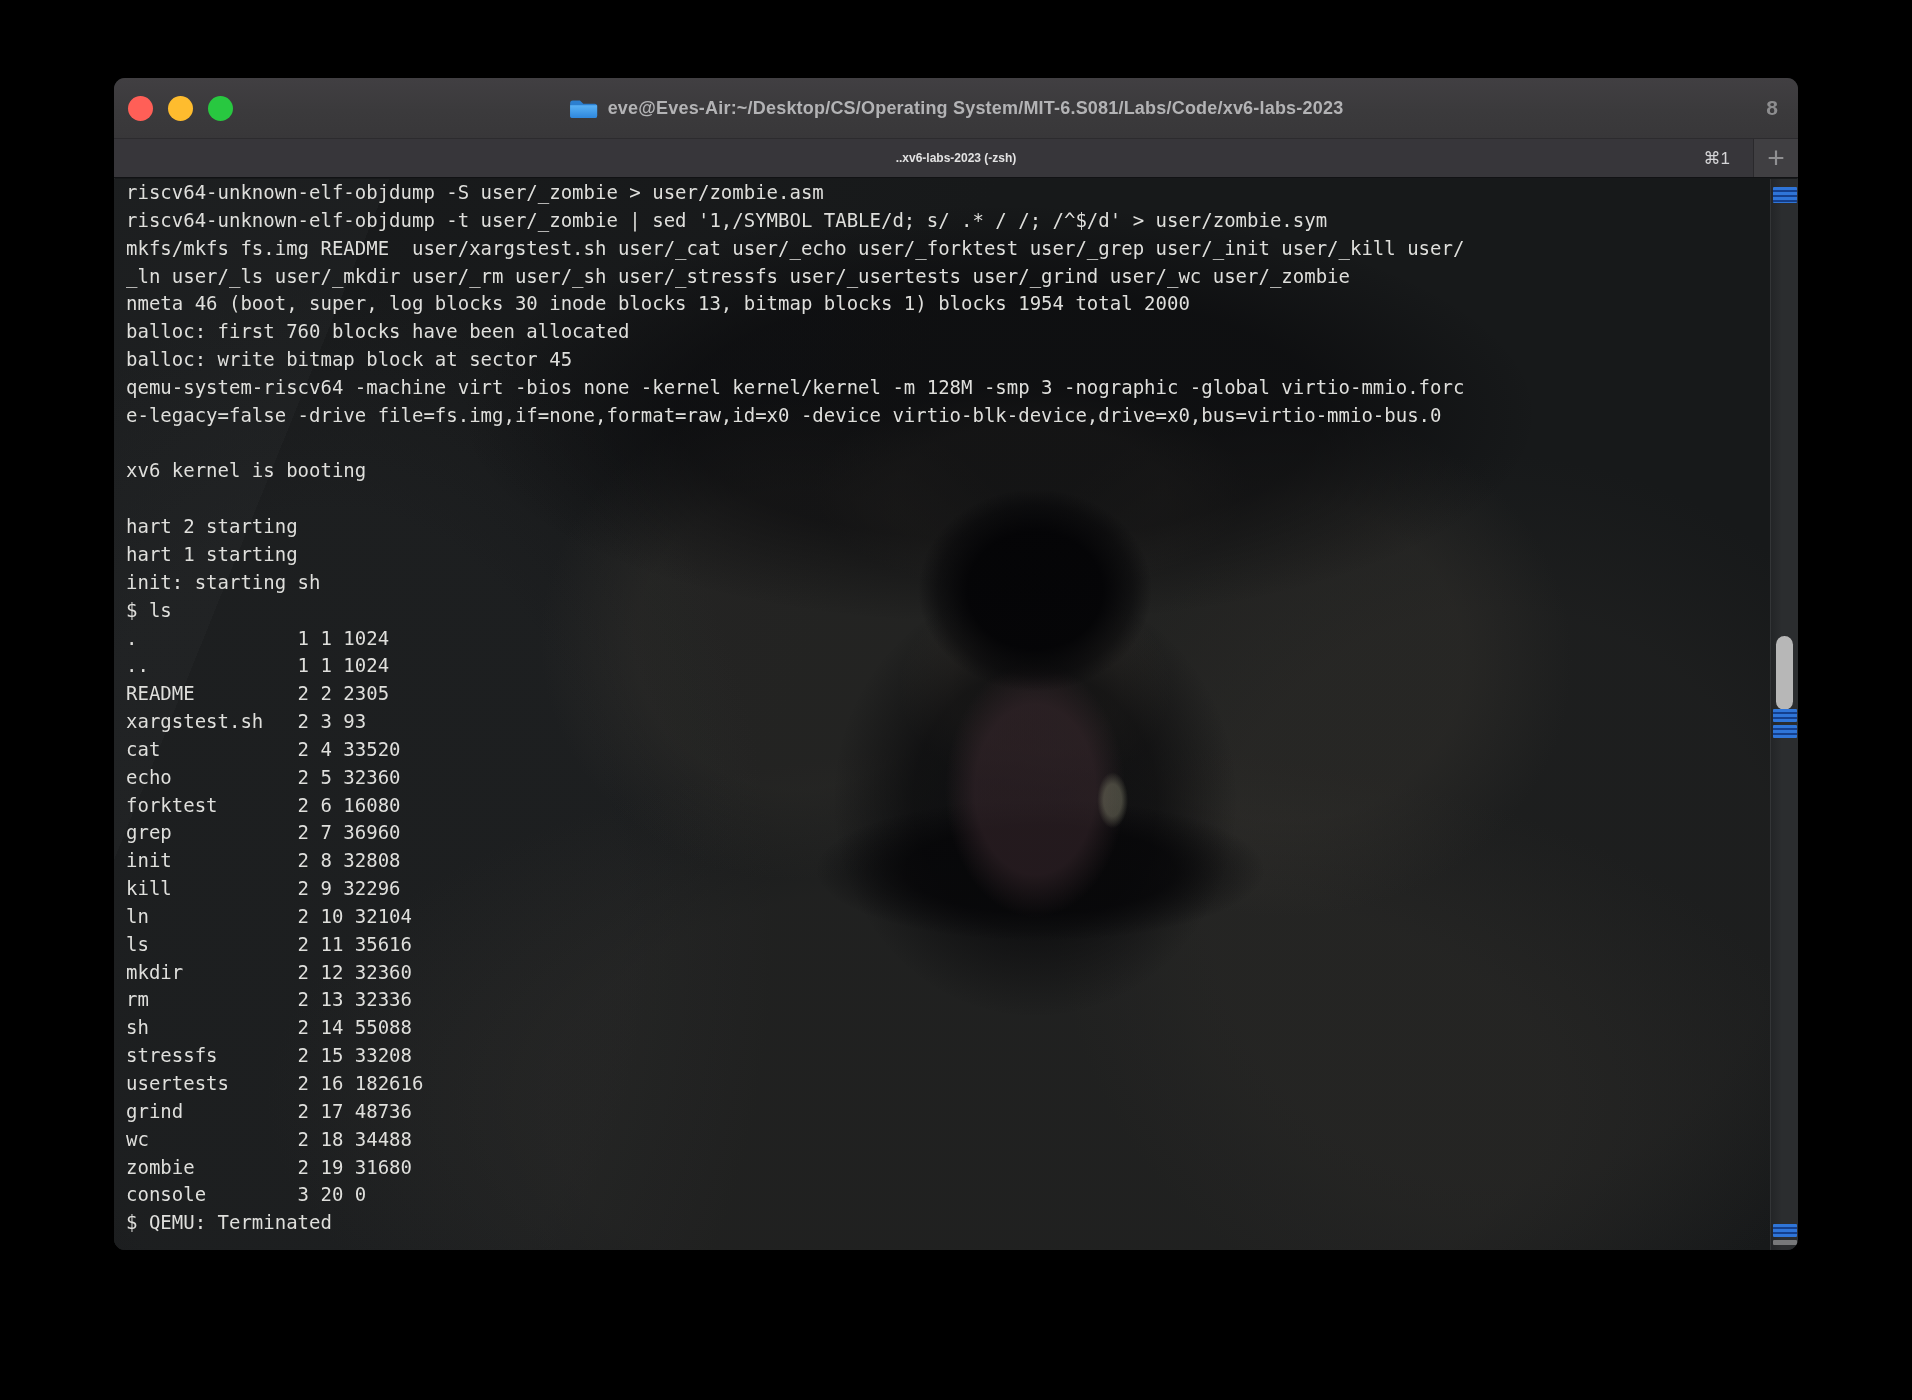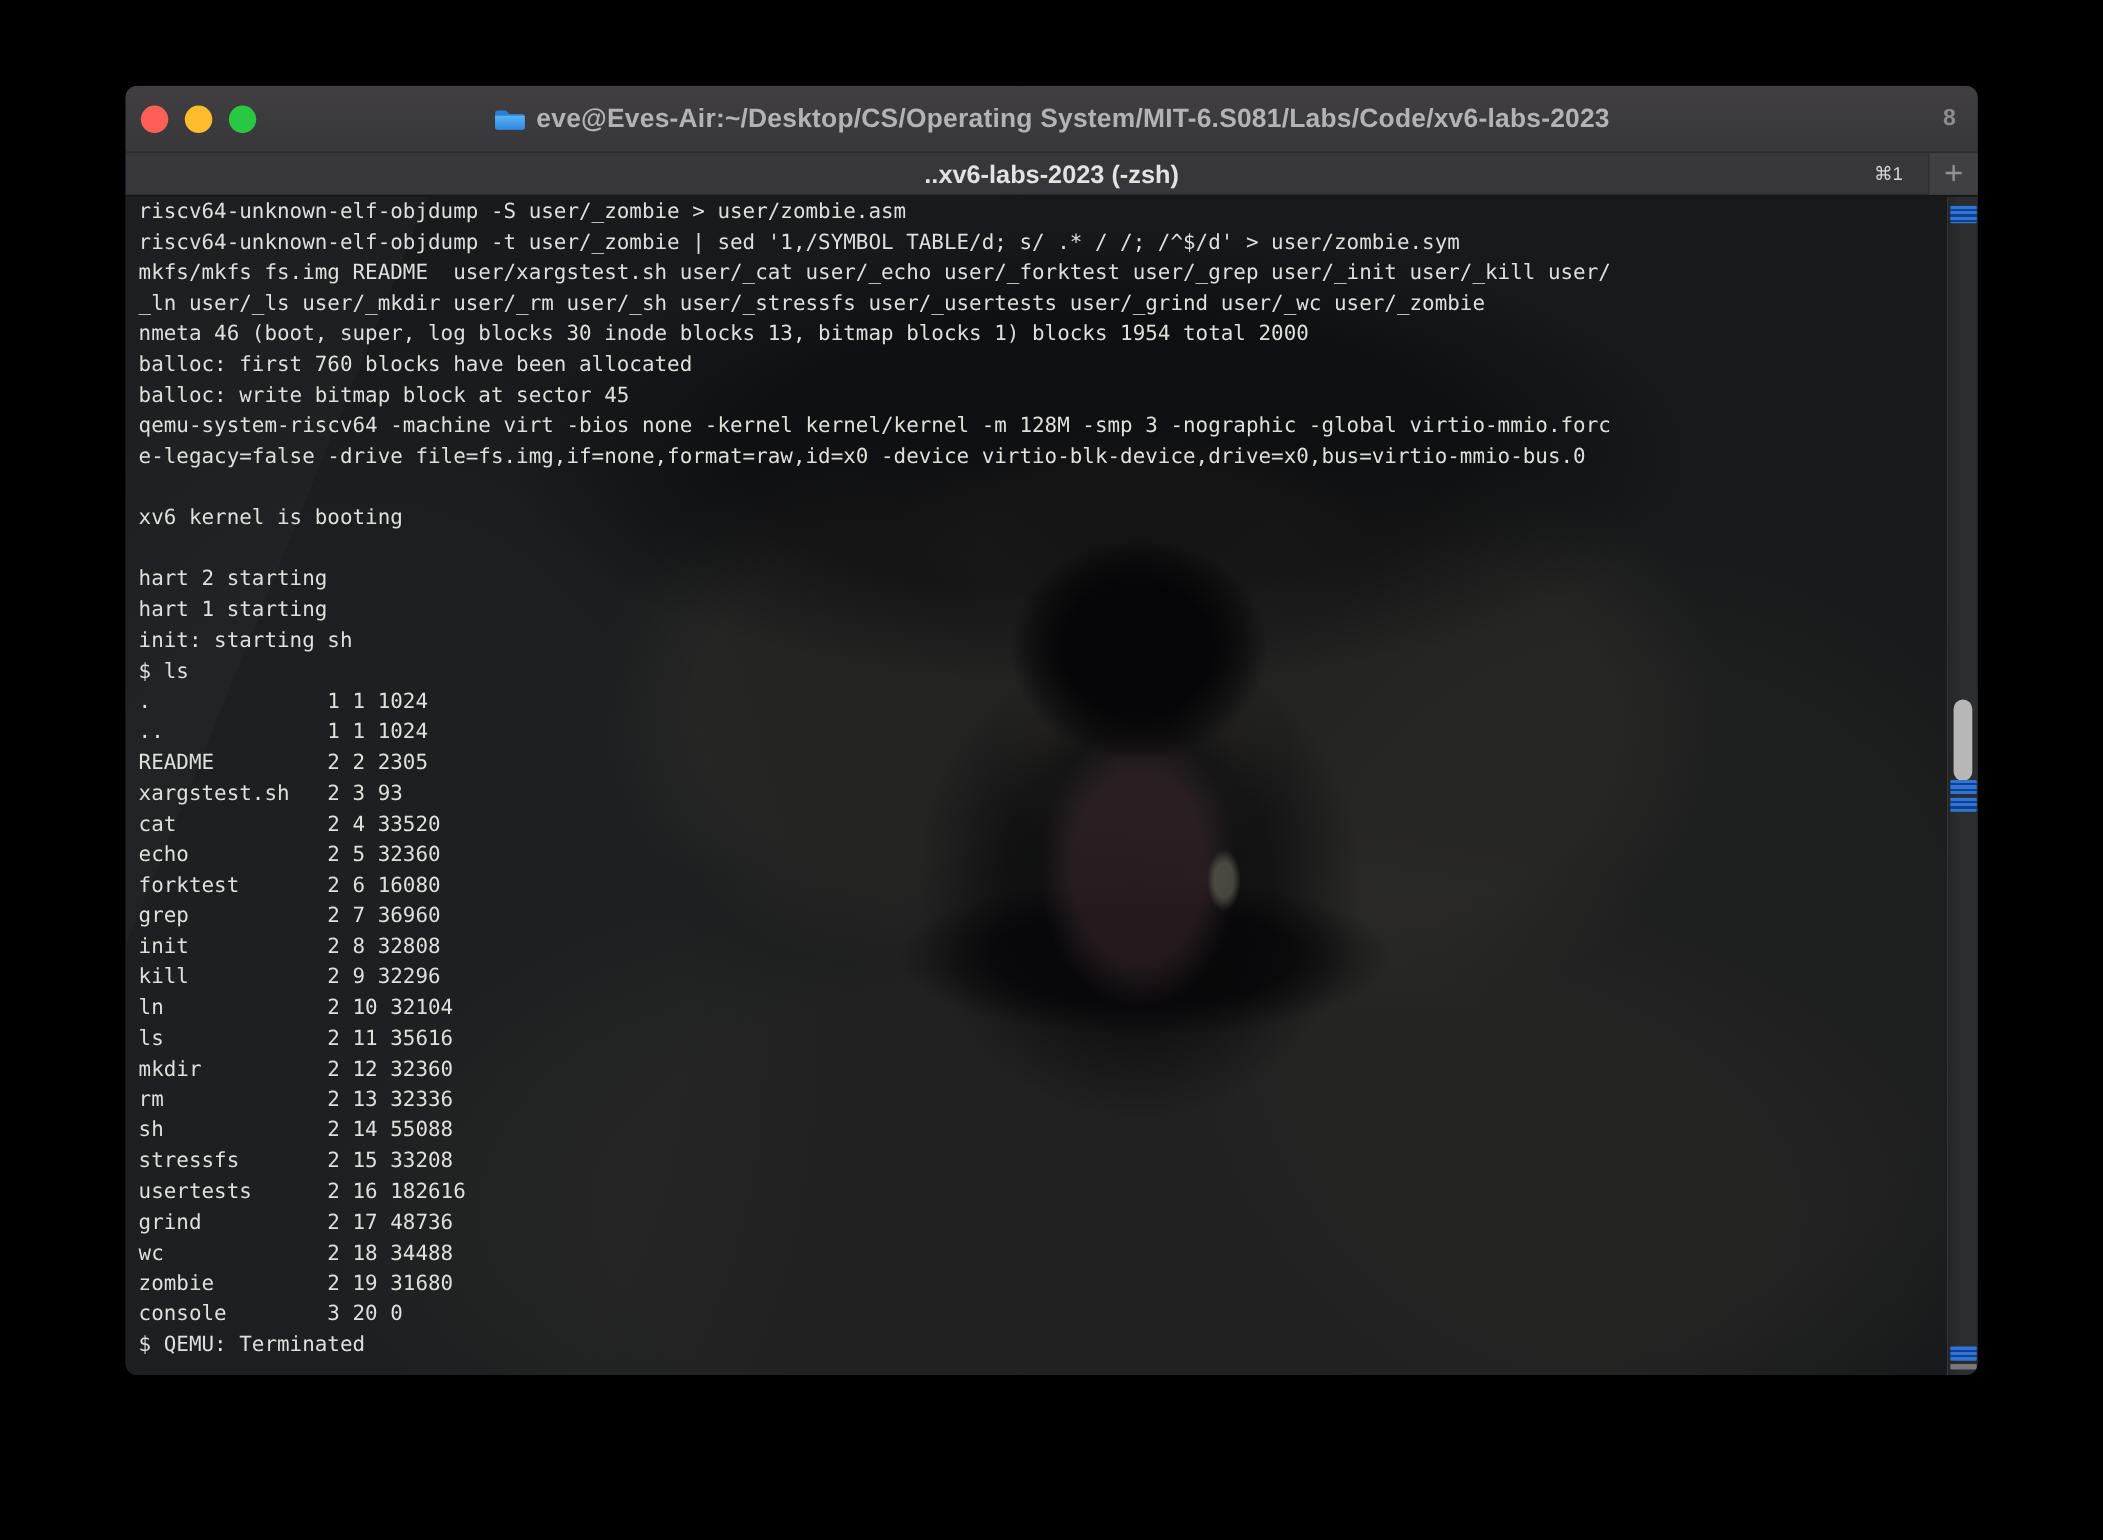--- a/index.html
+++ b/index.html
@@ -22,29 +22,29 @@
   .titlebar{position:relative;height:60px;
             background:linear-gradient(180deg,#413f42 0%,var(--titlebar-bg) 55%,#383739 100%);
             display:flex;align-items:center;}
   .lights{display:flex;gap:15px;margin-left:14px;}
   .light{width:25px;height:25px;border-radius:50%;border:none;cursor:default;}
   .light.red{background:var(--traffic-red);}
   .light.yellow{background:var(--traffic-yellow);}
   .light.green{background:var(--traffic-green);}
   .title-group{position:absolute;left:50%;top:50%;transform:translate(-50%,-50%);
                display:flex;align-items:center;gap:9px;white-space:nowrap;}
-  .win-title{font-size:24px;font-weight:bold;color:#b3b3b5;letter-spacing:.2px;}
+  .win-title{font-size:18px;font-weight:bold;color:#b3b3b5;letter-spacing:.2px;}
   .badge{position:absolute;right:20px;top:50%;transform:translateY(-50%);
          font-size:21px;font-weight:bold;color:#8d8d8f;}
 
   
   .tabbar{position:relative;height:40px;background:var(--tabbar-bg);
           border-top:1px solid #2c2b2e;border-bottom:1px solid #111214;
           display:flex;align-items:center;justify-content:center;}
-  .tab-title{font-size:23px;font-weight:bold;color:#e2e2e2;cursor:default;}
+  .tab-title{font-size:12px;font-weight:bold;color:#e2e2e2;cursor:default;}
   .tab-shortcut{position:absolute;right:68px;top:50%;transform:translateY(-50%);
                 font-size:17px;color:#d5d5d7;}
   .newtab{position:absolute;right:0;top:0;width:45px;height:100%;
           background:var(--newtab-bg);border-left:1px solid #2a292c;
           display:flex;align-items:center;justify-content:center;
           color:#909092;font-size:30px;font-weight:200;line-height:1;cursor:default;}
 
   
   .terminal{position:absolute;left:0;right:0;top:101px;bottom:0;
             background:var(--terminal-bg);overflow:hidden;}

